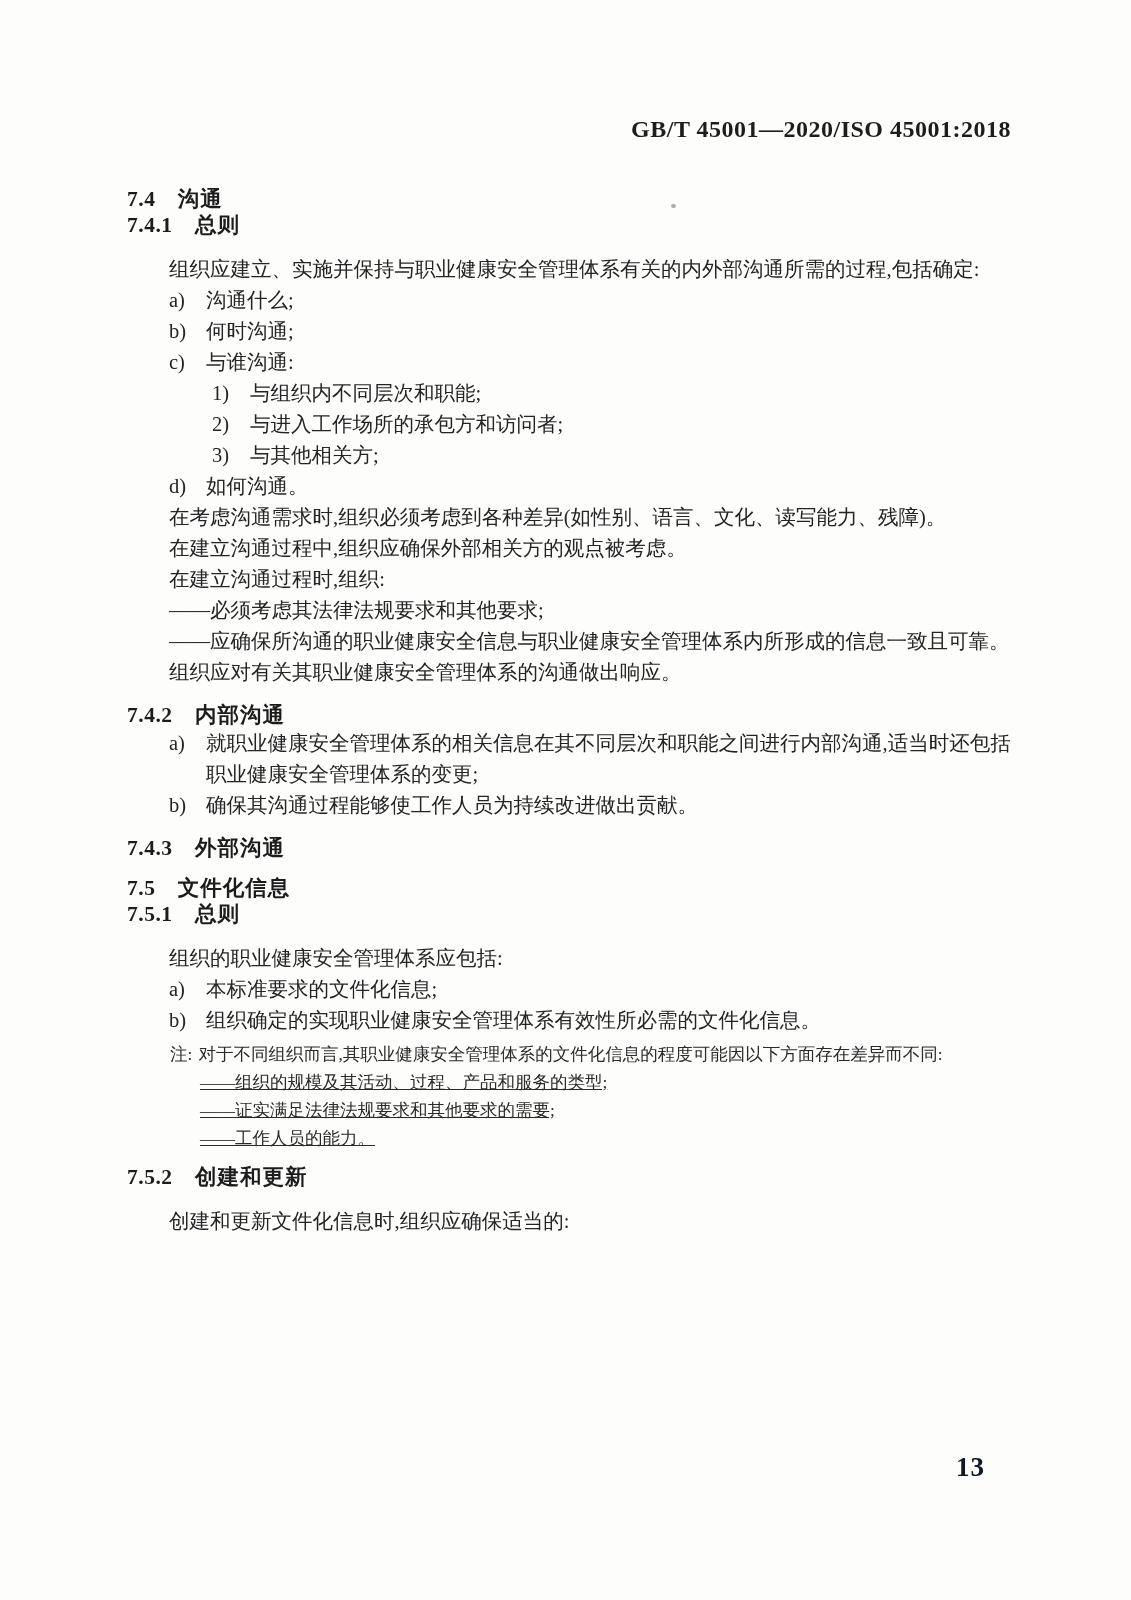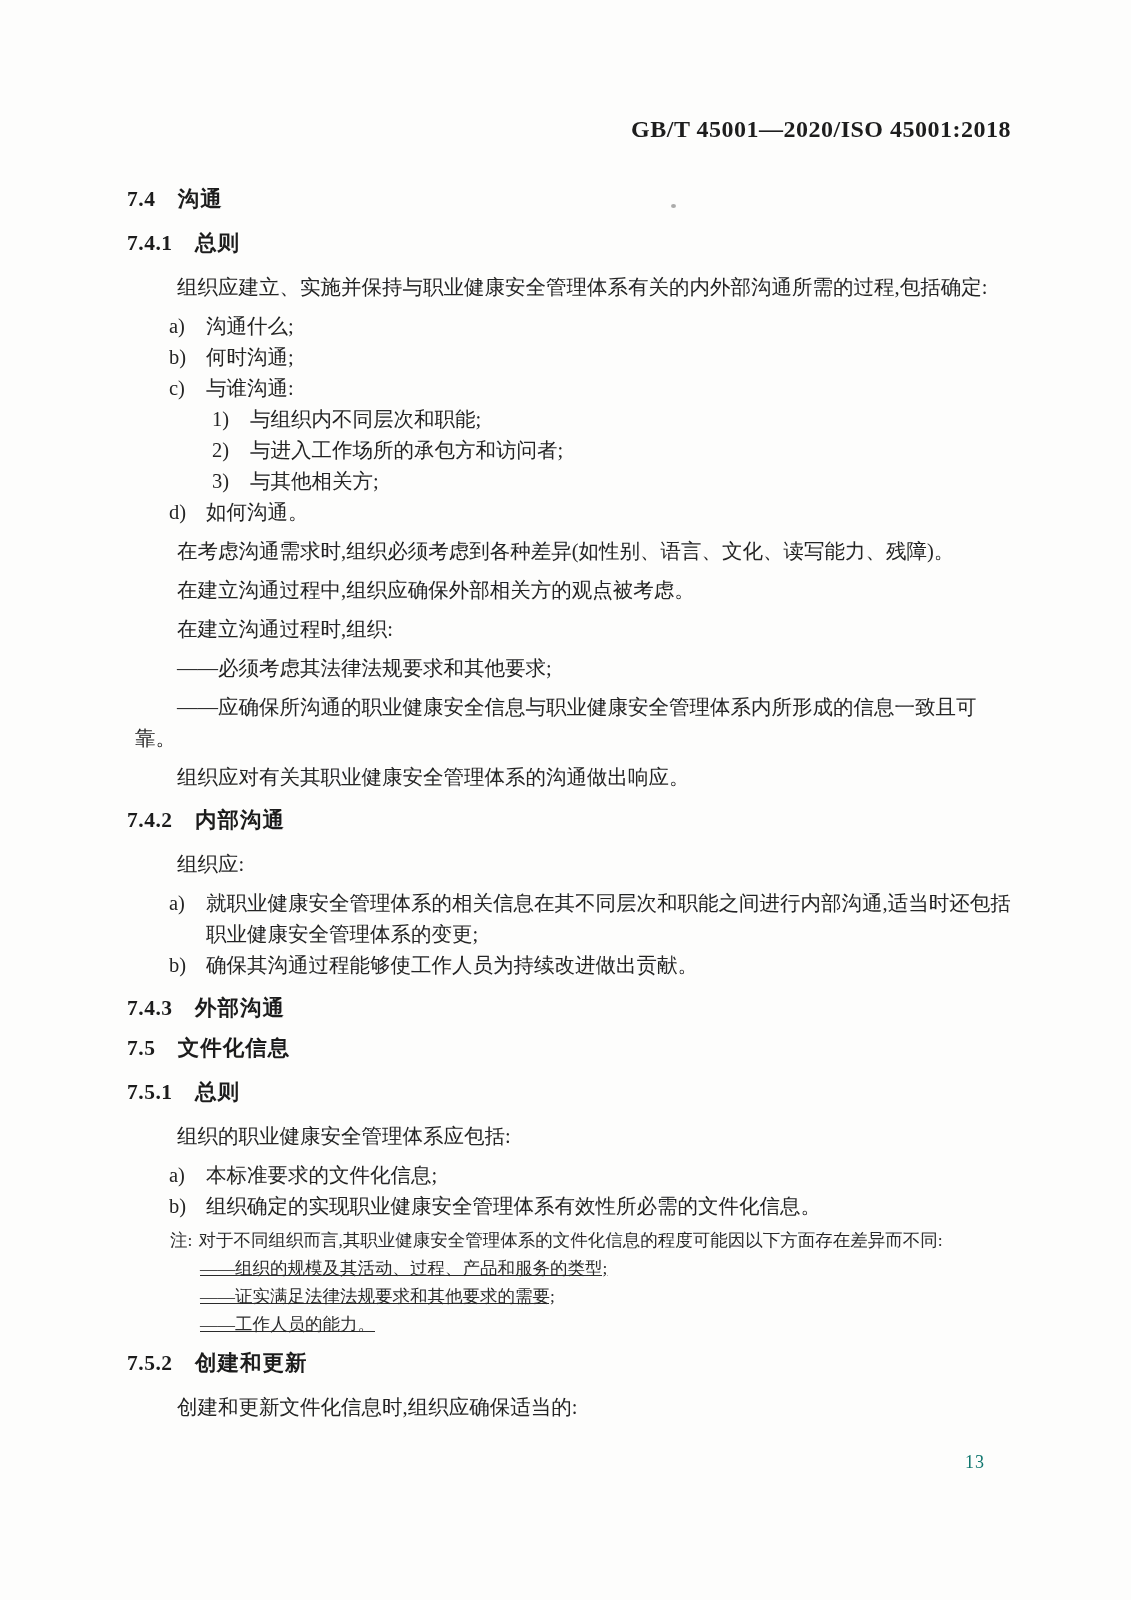--- a/index.html
+++ b/index.html
@@ -56,25 +56,25 @@
     font-weight: bold;
     font-size: 21.5px;
     line-height: 26px;
     color: #1c1c1c;
     letter-spacing: 1px;
   }
   .hd .hd-num {
     margin-right: 16px;
     letter-spacing: 0.5px;
   }
-  .mt-sub  { margin-top: 18px; }  
+  .mt-sub  { }  
   .mt-sec  { margin-top: 14px; }  
   .mt-752  { margin-top: 12px; }
   .p {
-    margin: 8px;
+    margin: 0;
     text-indent: 42px;
   }
   .p.gap { margin-top: 16px; }
   .li {
     display: flex;
     margin: 0 0 0 42px;
   }
   .li .mk { flex: none; width: 37px; }
   .li .tx { flex: 1; }
   .li.nest { margin-left: 85px; }
@@ -85,23 +85,24 @@
     line-height: 28px;
     color: #2a2a2a;
   }
   .note-line { margin: 0 0 0 43px; }
   .note-label { margin-right: 6px; }
   .note-dash { margin: 0 0 0 73px; text-decoration: underline; }
   .pageno {
     position: absolute;
     top: 1452px;
     right: 146px;
-    font-size: 18px;
+    font-size: 27px;
     letter-spacing: 1px;
-    color: #0f766e;
+    color: #0f172a;
+    font-weight: bold;
   }
 </style>
 </head>
 <body>
 
 <div class="page">
 
   <header class="doc-header">
     <span>GB/T 45001—2020/ISO 45001:2018</span>
   </header>
@@ -158,21 +159,20 @@
     <p class="p">在建立沟通过程时,组织:</p>
     <p class="p">——必须考虑其法律法规要求和其他要求;</p>
     <p class="p">——应确保所沟通的职业健康安全信息与职业健康安全管理体系内所形成的信息一致且可靠。</p>
     <p class="p">组织应对有关其职业健康安全管理体系的沟通做出响应。</p>
 
     <h3 class="hd mt-sec">
       <span class="hd-num">7.4.2</span>
       <span class="hd-title">内部沟通</span>
     </h3>
 
-    <p class="p gap">组织应:</p>
 
     <div class="li">
       <span class="mk">a)</span>
       <span class="tx">就职业健康安全管理体系的相关信息在其不同层次和职能之间进行内部沟通,适当时还包括职业健康安全管理体系的变更;</span>
     </div>
     <div class="li">
       <span class="mk">b)</span>
       <span class="tx">确保其沟通过程能够使工作人员为持续改进做出贡献。</span>
     </div>
 

